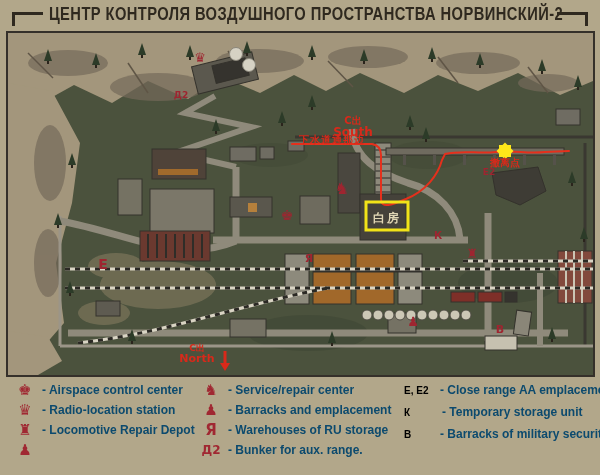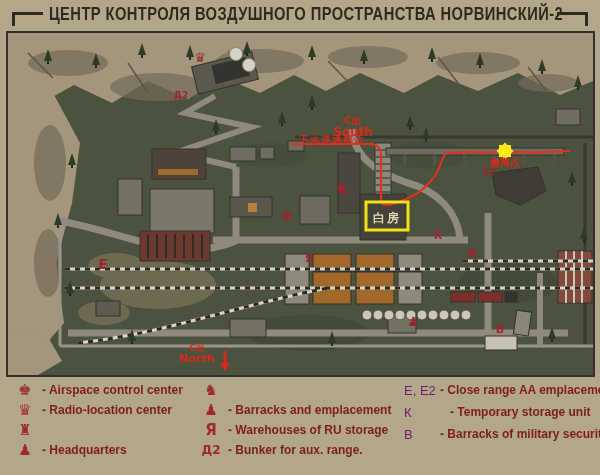--- a/index.html
+++ b/index.html
@@ -14,22 +14,22 @@
   .bracket.r{right:12px;border-top:3px solid #2f291f;border-right:3px solid #2f291f;}
   
   #map{position:absolute;left:6px;top:31px;width:585px;height:342px;border:2px solid #35302a;background:#4b523d;}
   #map svg{display:block;}
   
   #legend{position:absolute;left:0;top:375px;width:600px;height:100px;}
   .lg-row{position:absolute;height:20px;display:flex;align-items:center;}
   .lg-icon{color:#a02832;font-weight:bold;text-align:center;width:22px;font-size:15px;line-height:14px;
     font-family:"DejaVu Sans",sans-serif;}
   .lg-icon.small{font-size:12px;}
-  .lg-label{color:#7f1d1d;font-weight:bold;font-size:12px;margin-left:6px;white-space:nowrap;}
-  .lg-letters{color:#701a75;font-weight:400;font-size:13px;width:34px;text-align:left;letter-spacing:0;}
+  .lg-label{color:#0c4a6e;font-weight:bold;font-size:12px;margin-left:6px;white-space:nowrap;}
+  .lg-letters{color:#000000;font-weight:700;font-size:10px;width:34px;text-align:left;letter-spacing:0;}
   
   text{font-family:"DejaVu Sans","Liberation Sans",sans-serif;}
   .map-red{fill:#d8291a;font-weight:bold;}
   .icon-red{fill:#9e2530;font-weight:bold;}
 </style>
 </head>
 <body>
 
 <div id="stage">
 
@@ -280,53 +280,54 @@
   </div>
 
   <div id="legend">
 
     <div class="lg-row" style="left:14px;top:5px;">
         <span class="lg-icon">♚</span>
         <span class="lg-label">- Airspace control center</span>
       </div>
     <div class="lg-row" style="left:14px;top:25px;">
         <span class="lg-icon">♛</span>
-        <span class="lg-label">- Radio-location center</span>
+        <span class="lg-label">- Radio-location station</span>
       </div>
     <div class="lg-row" style="left:14px;top:45px;">
         <span class="lg-icon">♜</span>
+        <span class="lg-label">- Locomotive Repair Depot</span>
       </div>
     <div class="lg-row" style="left:14px;top:65px;">
         <span class="lg-icon">♟</span>
-        <span class="lg-label">- Headquarters</span>
       </div>
 
     <div class="lg-row" style="left:200px;top:5px;">
         <span class="lg-icon">♞</span>
+        <span class="lg-label">- Service/repair center</span>
       </div>
     <div class="lg-row" style="left:200px;top:25px;">
         <span class="lg-icon">♟</span>
         <span class="lg-label">- Barracks and emplacement</span>
       </div>
     <div class="lg-row" style="left:200px;top:45px;">
         <span class="lg-icon">Я</span>
         <span class="lg-label">- Warehouses of RU storage</span>
       </div>
     <div class="lg-row" style="left:200px;top:65px;">
         <span class="lg-icon small">Д2</span>
         <span class="lg-label">- Bunker for aux. range.</span>
       </div>
 
     <div class="lg-row" style="left:404px;top:5px;">
         <span class="lg-letters">E, E2</span>
         <span class="lg-label" style="margin-left:2px;">- Close range AA emplacement</span>
       </div>
     <div class="lg-row" style="left:404px;top:27px;">
         <span class="lg-letters">К</span>
-        <span class="lg-label" style="margin-left:12px;">- Temporary storage unit</span>
+        <span class="lg-label" style="margin-left:4px;">- Temporary storage unit</span>
       </div>
     <div class="lg-row" style="left:404px;top:49px;">
         <span class="lg-letters">B</span>
         <span class="lg-label" style="margin-left:2px;">- Barracks of military security team</span>
       </div>
   </div>
 
 </div>
 
 </body></html>

